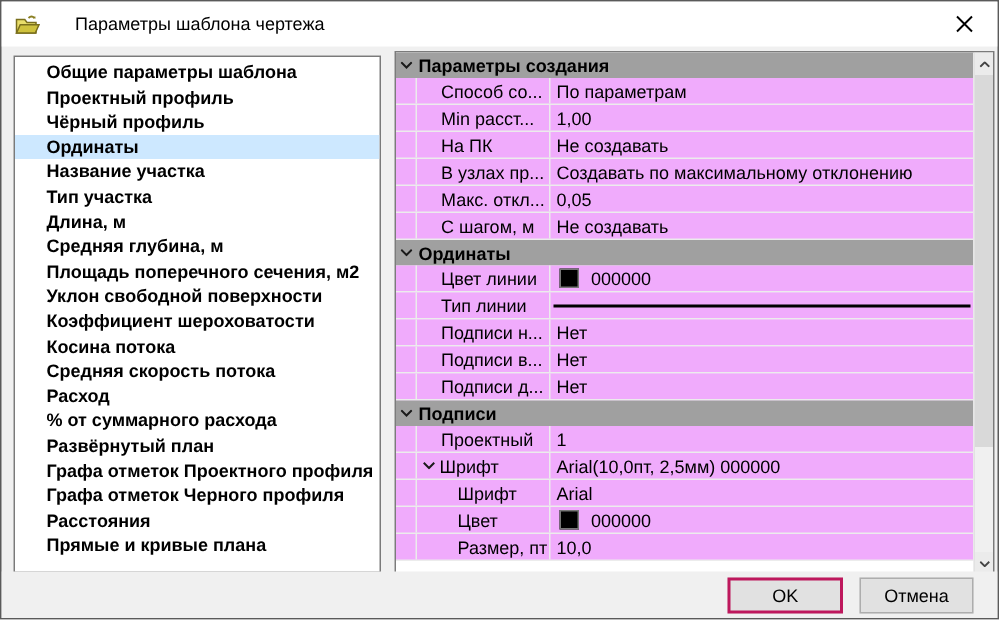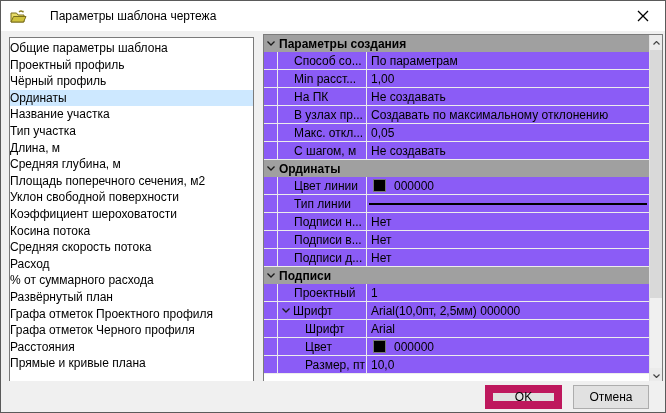--- a/index.html
+++ b/index.html
@@ -21,40 +21,40 @@
     position:absolute;right:0;top:0;width:45px;height:30px;
     display:flex;align-items:center;justify-content:center;cursor:default;
   }
   
   .listbox{
     position:absolute;left:8px;top:36px;width:245px;height:345px;
     background:#ffffff;border:1px solid #7a7a7a;
     padding-top:2px;overflow:hidden;
   }
   .list-item{
-    height:16.6px;line-height:16.6px;
-    white-space:nowrap;overflow:hidden;
+    height:16.6px;line-height:16.6px;padding-left:21px;
+    white-space:nowrap;overflow:hidden;font-weight:bold;
   }
   .list-item.selected{background:#cde8ff;}
   
   .propgrid{
     position:absolute;left:262px;top:33px;width:400px;height:350px;
     background:#ffffff;border:1px solid #7b7b7b;
     display:flex;overflow:hidden;
   }
   .grid-content{flex:1 1 auto;overflow:hidden;}
   .section-header{
     height:17px;background:#a0a0a0;color:#000000;
     display:flex;align-items:center;font-weight:bold;
     padding-left:3px;white-space:nowrap;
   }
   .section-header .chev{margin-right:4px;display:flex;align-items:center;}
   .grid-row{
     height:18px;display:flex;align-items:stretch;
-    border-bottom:1px solid #ececec;background:#8b5cf6;justify-content:center;
+    border-bottom:1px solid #ececec;background:#f0abfc;justify-content:center;
   }
   .gutter{width:14px;border-right:1px solid #ececec;flex:0 0 auto;}
   .cell-label{
     width:89px;flex:0 0 auto;border-right:1px solid #ececec;
     display:flex;align-items:center;padding-left:16px;
     white-space:nowrap;overflow:hidden;
   }
   .cell-label.expandable{padding-left:4px;}
   .cell-label.expandable .chev{margin-right:3px;display:flex;align-items:center;}
   .cell-label.indent{padding-left:27px;}
@@ -78,21 +78,21 @@
   .sb-btn{height:15px;display:flex;align-items:center;justify-content:center;background:#ebebeb;}
   .sb-track{flex:1 1 auto;position:relative;}
   .sb-thumb{position:absolute;left:0;right:0;top:0;height:78%;background:#d9d9d9;}
   
   .footer{position:absolute;left:0;right:0;bottom:0;height:31px;background:#f0f0f0;}
   .btn{
     position:absolute;top:4px;height:24px;background:#e1e1e1;
     border:1px solid #adadad;font-family:inherit;font-size:12px;
     display:flex;align-items:center;justify-content:center;
   }
-  .btn.ok{left:484px;width:77px;border:8px solid #be185d;}
+  .btn.ok{left:484px;width:77px;border:2px solid #be185d;}
   .btn.cancel{left:572px;width:76px;}
 </style>
 </head>
 <body>
 
 <div class="dialog">
 
   <div class="titlebar">
     <span class="app-icon">
       <svg width="17" height="15" viewBox="0 0 17 15">

